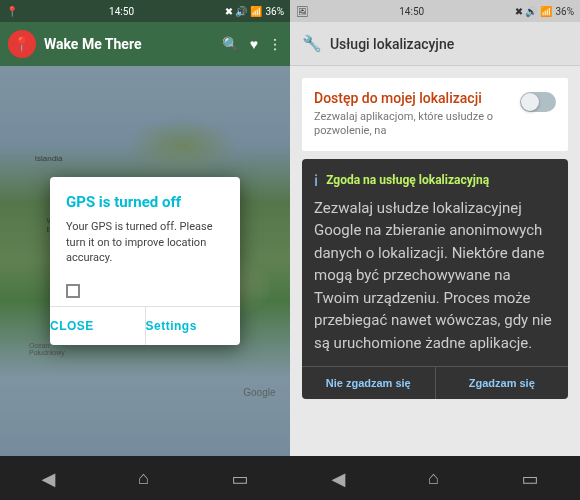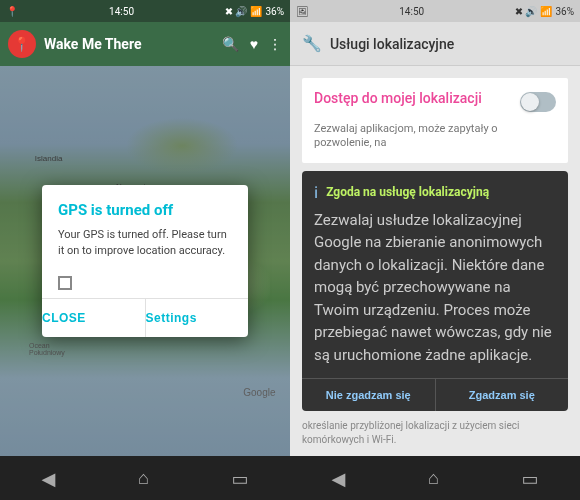--- a/index.html
+++ b/index.html
@@ -129,21 +129,21 @@
       top: 66px;
       left: 0; right: 0; bottom: 44px;
       display: flex;
       align-items: center;
       justify-content: center;
       background: rgba(0,0,0,0.3);
       z-index: 20;
     }
     .dialog-box {
       background: #fff;
-      width: 206px;
+      width: 190px;
       border-radius: 4px;
       overflow: hidden;
       box-shadow: 0 4px 20px rgba(0,0,0,0.5);
     }
     .dialog-title {
       padding: 16px 16px 8px;
       font-size: 15px;
       font-weight: bold;
       color: #00bcd4;
     }
@@ -249,22 +249,22 @@
 
     .location-section {
       background: #fff;
       padding: 12px;
       margin-bottom: 8px;
       border-radius: 2px;
     }
     .location-title {
       font-size: 14px;
       font-weight: 500;
-      color: #ec4899;
-      margin-bottom: 16px;
+      color: #c2410c;
+      margin-bottom: 4px;
     }
     .location-subtitle {
       font-size: 11px;
       color: #777;
       line-height: 1.3;
     }
     .toggle-row {
       display: flex;
       align-items: flex-start;
       justify-content: space-between;
@@ -419,41 +419,40 @@
     <span class="right-app-bar-icon">🔧</span>
     <span class="right-app-bar-title">Usługi lokalizacyjne</span>
   </div>
 
   <div class="right-content">
 
     <div class="location-section">
       <div class="toggle-row">
         <div>
           <div class="location-title">Dostęp do mojej lokalizacji</div>
-          <div class="location-subtitle">Zezwalaj aplikacjom, może zapytały o pozwolenie, na</div>
+          <div class="location-subtitle">Zezwalaj aplikacjom, które usłudze o pozwolenie, na</div>
         </div>
         <div class="toggle-switch">
           <div class="toggle-knob"></div>
         </div>
       </div>
     </div>
 
     <div class="consent-dialog">
       <div class="consent-header">
         <span class="consent-icon">ℹ</span>
         <span class="consent-title">Zgoda na usługę lokalizacyjną</span>
       </div>
       <div class="consent-body">Zezwalaj usłudze lokalizacyjnej Google na zbieranie anonimowych danych o lokalizacji. Niektóre dane mogą być przechowywane na Twoim urządzeniu. Proces może przebiegać nawet wówczas, gdy nie są uruchomione żadne aplikacje.</div>
       <div class="consent-actions">
         <button class="consent-btn">Nie zgadzam się</button>
         <button class="consent-btn">Zgadzam się</button>
       </div>
     </div>
 
-    <div class="bottom-text">określanie przybliżonej lokalizacji z użyciem sieci komórkowych i Wi-Fi.</div>
   </div>
 
   <div class="right-bottom-nav">
     <span class="nav-icon">◀</span>
     <span class="nav-icon">⌂</span>
     <span class="nav-icon">▭</span>
   </div>
 </div>
 
 </body></html>

